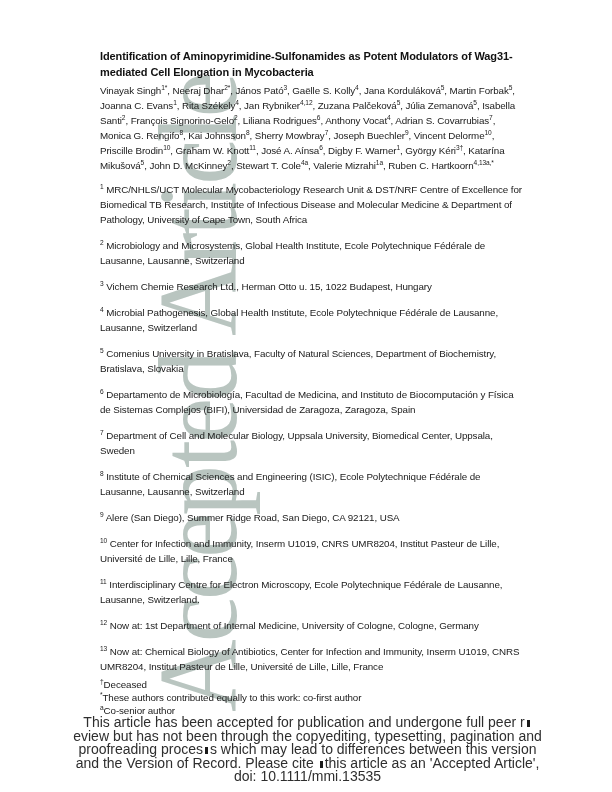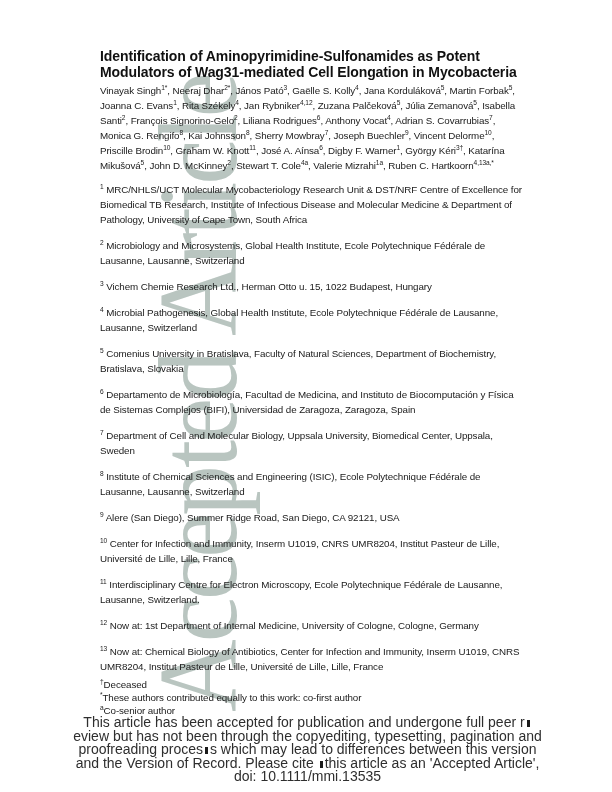--- a/index.html
+++ b/index.html
@@ -31,21 +31,21 @@
   .content{
     position:absolute;
     left:100px;top:48px;
     width:424px;
     font-size:9.8px;
     line-height:15px;
     letter-spacing:-0.1px;
   }
   .title{
     font-weight:bold;
-    font-size:14px;
+    font-size:11px;
     line-height:16px;
     margin:0 0 3px 0;
     color:#111;
   }
   .authors{margin:0 0 9px 0;}
   sup{
     font-size:6.6px;
     line-height:0;
     vertical-align:super;
   }

